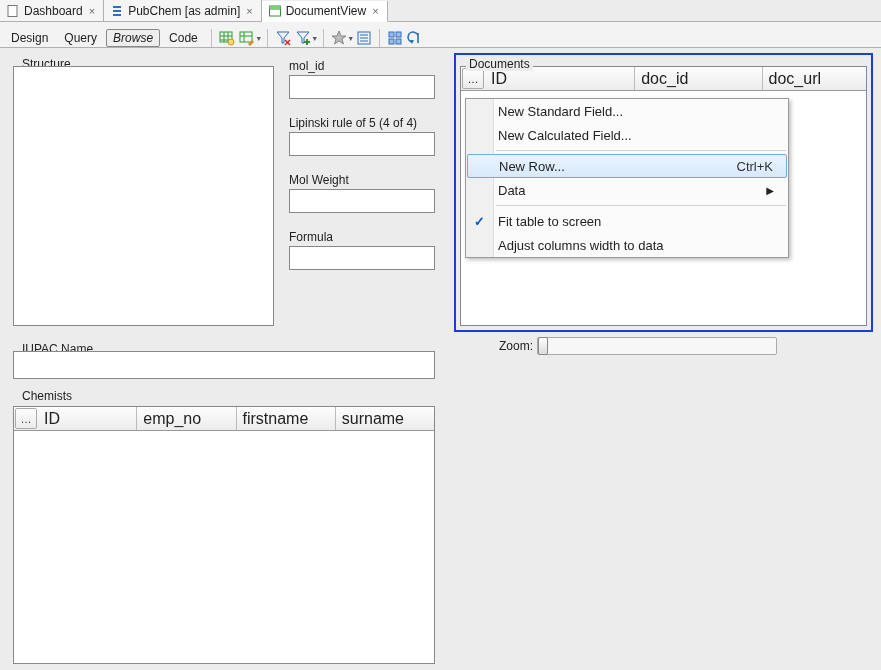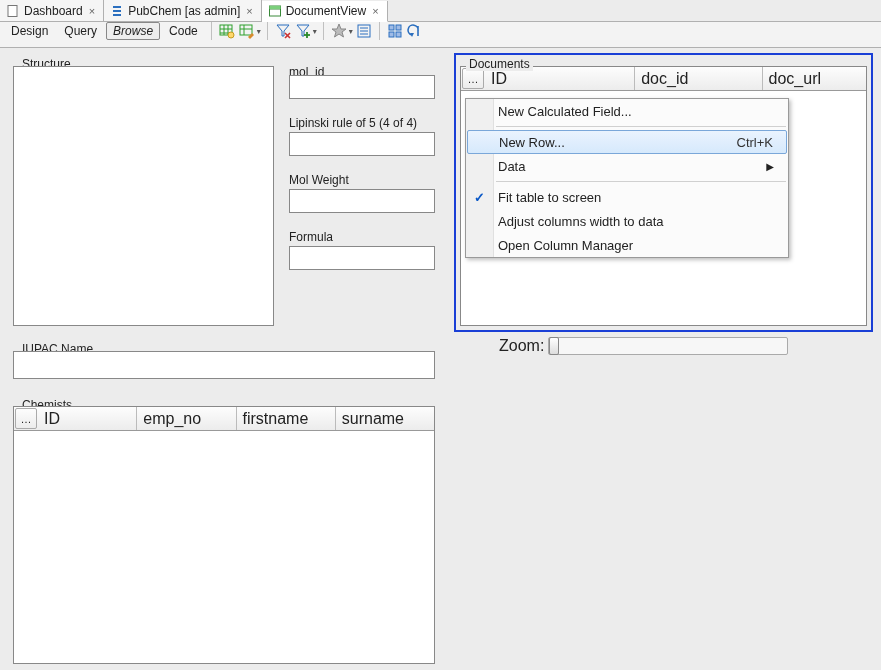--- a/index.html
+++ b/index.html
@@ -36,21 +36,21 @@
     border-bottom: 1px solid #fff;
     position: relative;
     top: 1px;
   }
   .tab .close { font-size: 11px; color: #666; padding: 0 2px; }
   .tab-icon { width: 14px; height: 14px; display:flex;align-items:center;justify-content:center; }
   .tab-icon svg { width: 14px; height: 14px; }
   
   .toolbar {
     display: flex;
-    align-items: flex-start;
+    align-items: flex-end;
     height: 26px;
     background: #f3f3f3;
     border-bottom: 1px solid #b0b0b0;
     padding: 0 4px;
     gap: 2px;
   }
   .toolbar .mode-btn {
     padding: 1px 6px;
     font-size: 12px;
     border: 1px solid transparent;
@@ -123,21 +123,21 @@
   .doc-outer {
     position: absolute;
     border: 2px solid #1a3fd6;
   }
   
   .zoom-row {
     position: absolute;
     display: flex;
     align-items: center;
     gap: 4px;
-    font-size: 16px;
+    font-size: 12px;
   }
   .zoom-track {
     position: relative;
     width: 240px;
     height: 18px;
     border: 1px solid #aaa;
     background: #f7f7f7;
     border-radius: 2px;
   }
   .zoom-thumb {
@@ -320,36 +320,36 @@
         <polygon points="3,10 7,10 5,14" fill="#2b6fbf"></polygon>
       </svg>
   </span>
 </div>
 
 <div class="main">
 
   <div class="ghost-label" style="left:19px; top:9px;">Structure</div>
   <div class="panel" style="left:13px; top:18px; width:261px; height:260px;"></div>
 
-  <div class="field-label" style="left:289px; top:17px;">mol_id</div>
+  <div class="field-label" style="left:289px; top:11px;">mol_id</div>
   <div class="fieldbox" style="left:289px; top:27px; width:146px;"></div>
 
   <div class="field-label" style="left:289px; top:68px;">Lipinski rule of 5 (4 of 4)</div>
   <div class="fieldbox" style="left:289px; top:84px; width:146px;"></div>
 
   <div class="field-label" style="left:289px; top:125px;">Mol Weight</div>
   <div class="fieldbox" style="left:289px; top:141px; width:146px;"></div>
 
   <div class="field-label" style="left:289px; top:182px;">Formula</div>
   <div class="fieldbox" style="left:289px; top:198px; width:146px;"></div>
 
   <div class="ghost-label" style="left:19px; top:294px;">IUPAC Name</div>
   <div class="panel" style="left:13px; top:303px; width:422px; height:28px;"></div>
 
-  <div class="ghost-label" style="left:19px; top:350px;">Chemists</div>
+  <div class="ghost-label" style="left:19px; top:341px;">Chemists</div>
   <div class="panel" style="left:13px; top:358px; width:422px; height:258px;">
     <div class="table-hdr">
       <div class="corner">…</div>
       <div class="col">ID</div>
       <div class="col">emp_no</div>
       <div class="col">firstname</div>
       <div class="col">surname</div>
     </div>
   </div>
 
@@ -367,37 +367,37 @@
   <div class="zoom-row" style="left:499px; top:289px;">
     <span>Zoom:</span>
     <div class="zoom-track">
       <div class="zoom-thumb"></div>
     </div>
   </div>
 
   <div class="ctxmenu" style="left:465px; top:50px; width:324px;">
     <div class="gutter"></div>
     <div class="mi">
+      <span>New Standard Field...</span>
+    </div>
+    <div class="mi">
       <span>New Calculated Field...</span>
     </div>
     <div class="msep"></div>
     <div class="mi hl">
       <span>New Row...</span>
       <span class="accel">Ctrl+K</span>
     </div>
     <div class="mi">
       <span>Data</span>
       <span class="arrow">▶</span>
     </div>
     <div class="msep"></div>
     <div class="mi">
       <span class="check">✓</span>
       <span>Fit table to screen</span>
     </div>
     <div class="mi">
       <span>Adjust columns width to data</span>
     </div>
-    <div class="mi">
-      <span>Open Column Manager</span>
-    </div>
   </div>
 
 </div>
 
 </body></html>

